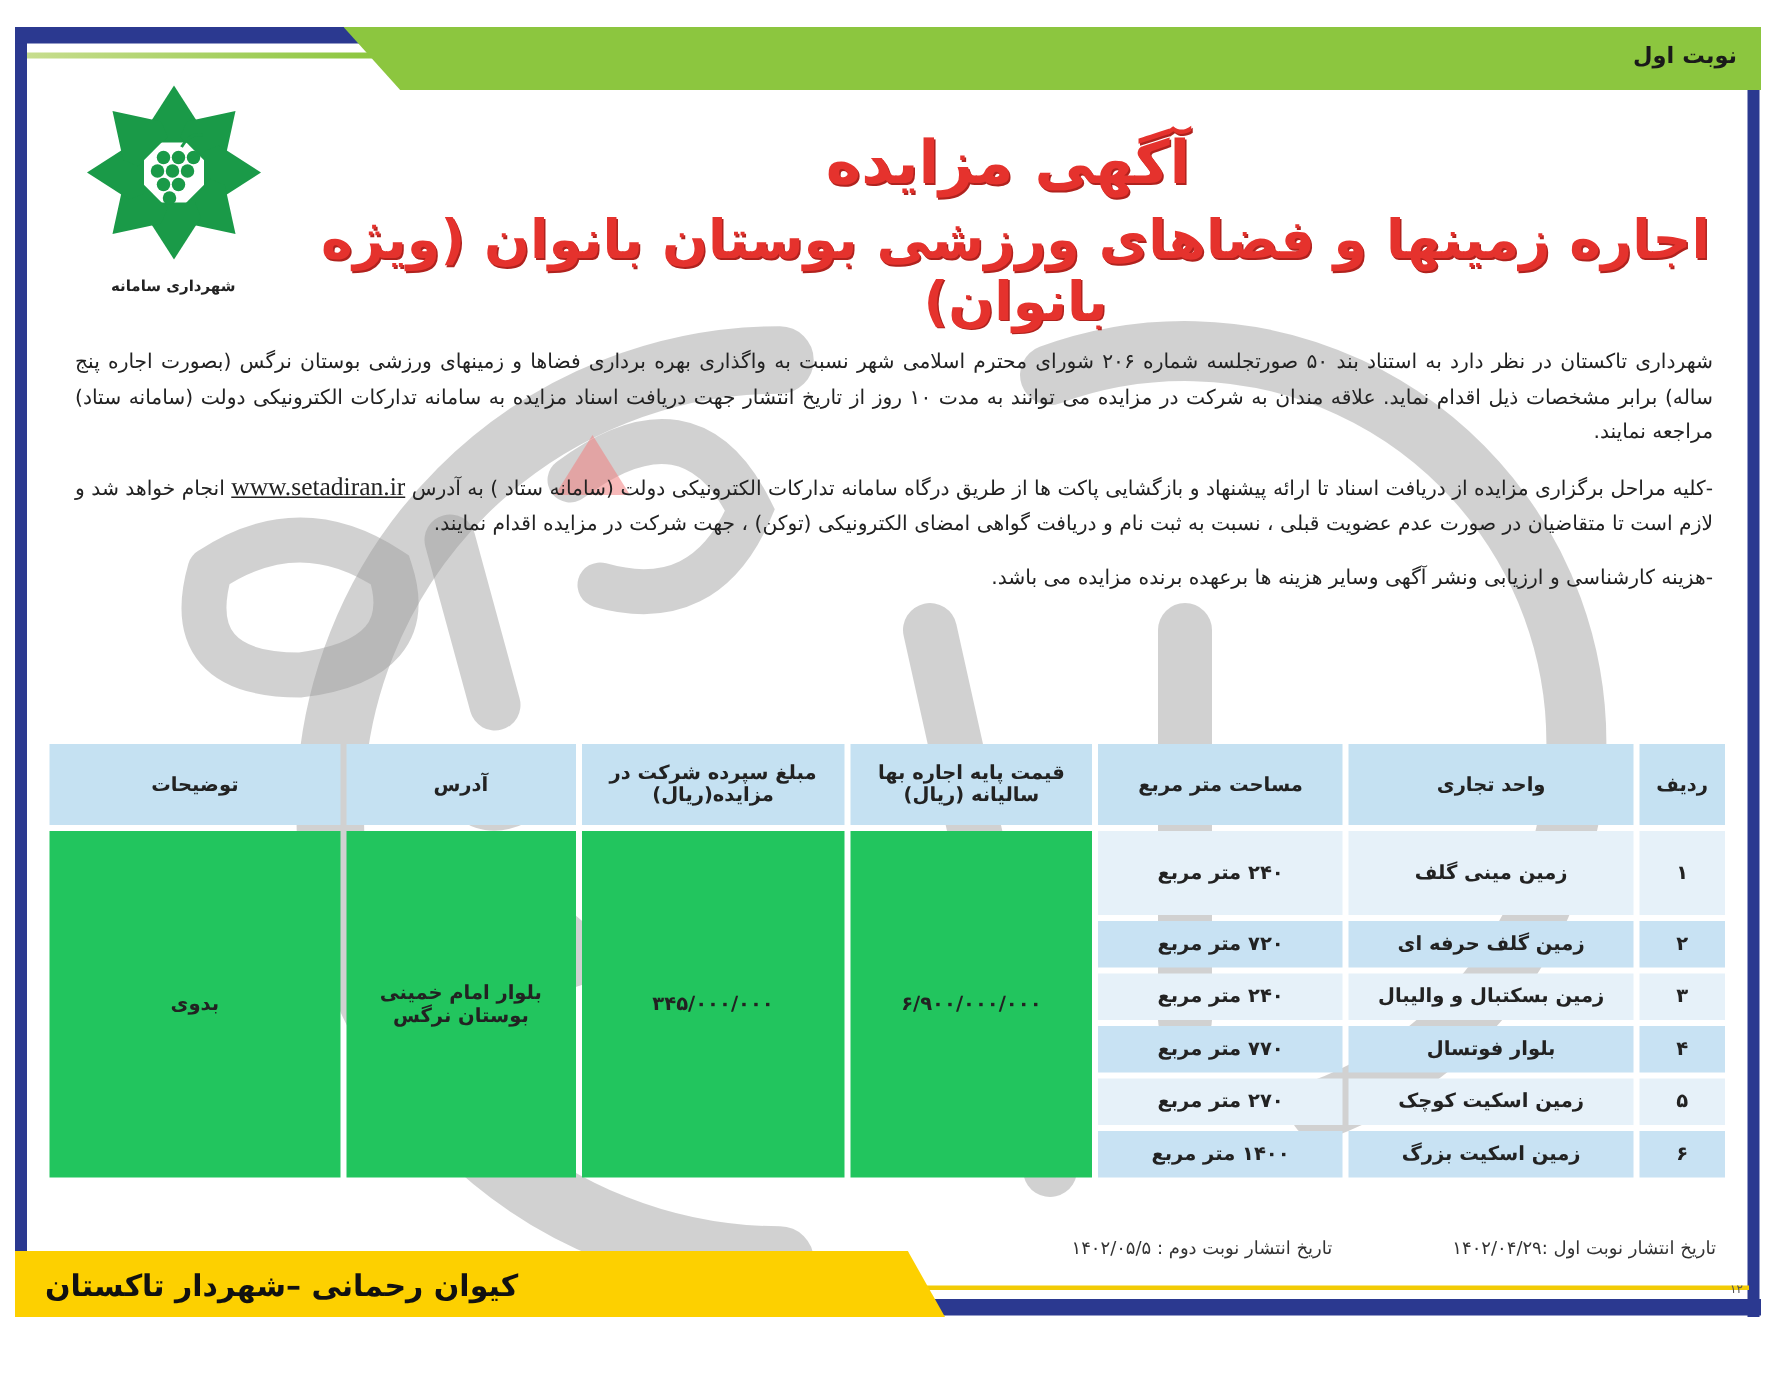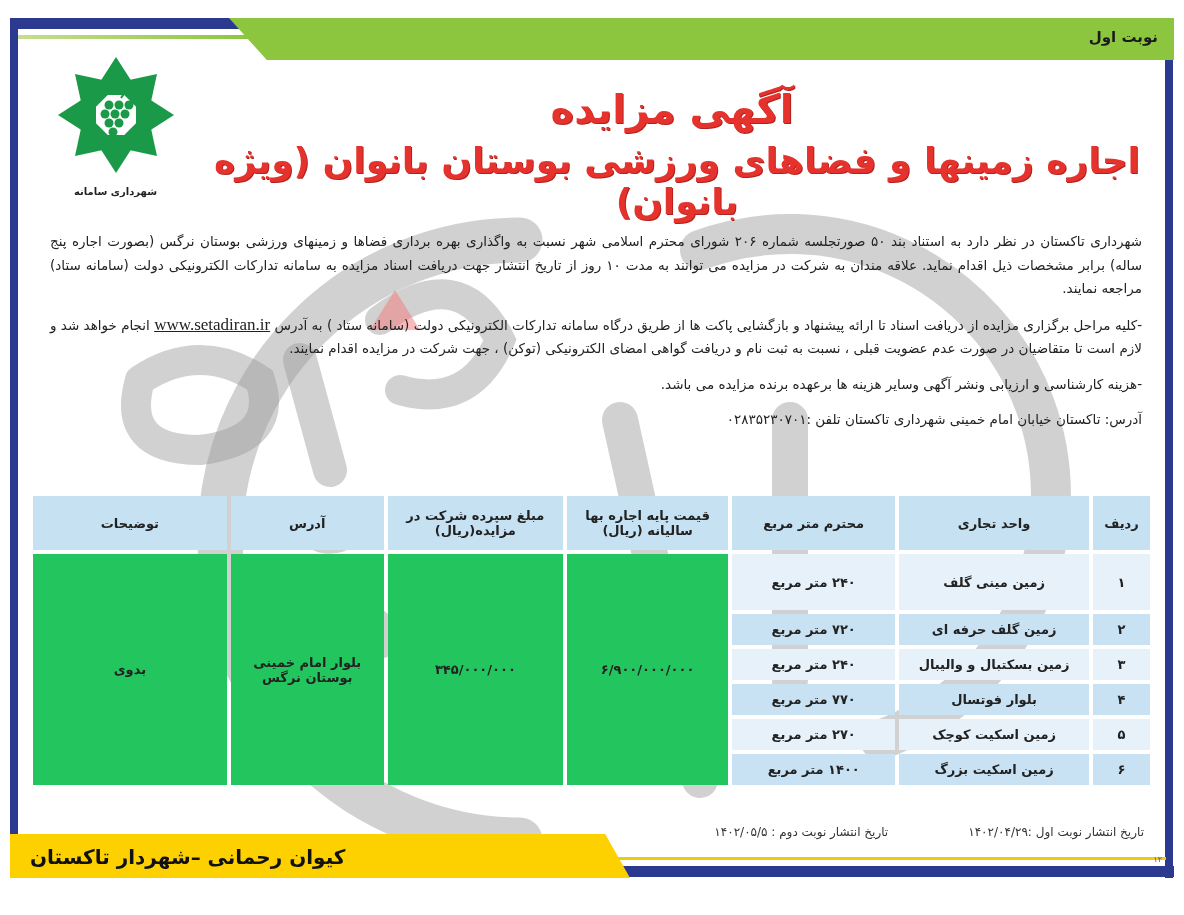--- a/index.html
+++ b/index.html
@@ -158,29 +158,28 @@
 <div class="title-2">اجاره زمینها و فضاهای ورزشی بوستان بانوان (ویژه بانوان)</div>
 
 <div class="body-text">
   <p>شهرداری تاکستان در نظر دارد به استناد بند ۵۰ صورتجلسه شماره ۲۰۶ شورای محترم اسلامی شهر نسبت به واگذاری بهره برداری فضاها و زمینهای ورزشی بوستان نرگس (بصورت اجاره پنج ساله) برابر مشخصات ذیل اقدام نماید. علاقه مندان به شرکت در مزایده می توانند به مدت ۱۰ روز از تاریخ انتشار   جهت دریافت اسناد مزایده به سامانه تدارکات الکترونیکی دولت (سامانه ستاد)  مراجعه نمایند.</p>
   <p>
     <span>-کلیه مراحل برگزاری مزایده از دریافت اسناد تا ارائه پیشنهاد و بازگشایی پاکت ها از طریق درگاه سامانه تدارکات الکترونیکی دولت  (سامانه ستاد ) به آدرس</span>
     <span class="url">www.setadiran.ir</span>
     <span>انجام خواهد شد و لازم است تا متقاضیان در صورت عدم عضویت قبلی ، نسبت به  ثبت نام و دریافت گواهی امضای الکترونیکی (توکن) ، جهت شرکت در مزایده اقدام نمایند.</span>
   </p>
   <p>-هزینه  کارشناسی و ارزیابی   ونشر آگهی وسایر هزینه ها برعهده برنده مزایده می باشد.</p>
-  <p>آدرس: تاکستان خیابان امام خمینی شهرداری تاکستان تلفن :۰۲۸۳۵۲۳۰۷۰۱</p>
 </div>
 
 <table class="auction-table">
   <thead>
     <tr>
       <th class="col-row">ردیف</th>
       <th class="col-unit">واحد تجاری</th>
-      <th class="col-area">محترم متر مربع</th>
+      <th class="col-area">مساحت متر مربع</th>
       <th class="col-price">قیمت پایه اجاره بها سالیانه (ریال)</th>
       <th class="col-deposit">مبلغ سپرده شرکت در مزایده(ریال)</th>
       <th class="col-address">آدرس</th>
       <th class="col-notes">توضیحات</th>
     </tr>
   </thead>
   <tbody>
     <tr class="row-odd first-row">
       <td class="c-row">۱</td>
       <td class="c-unit">زمین مینی گلف</td>

